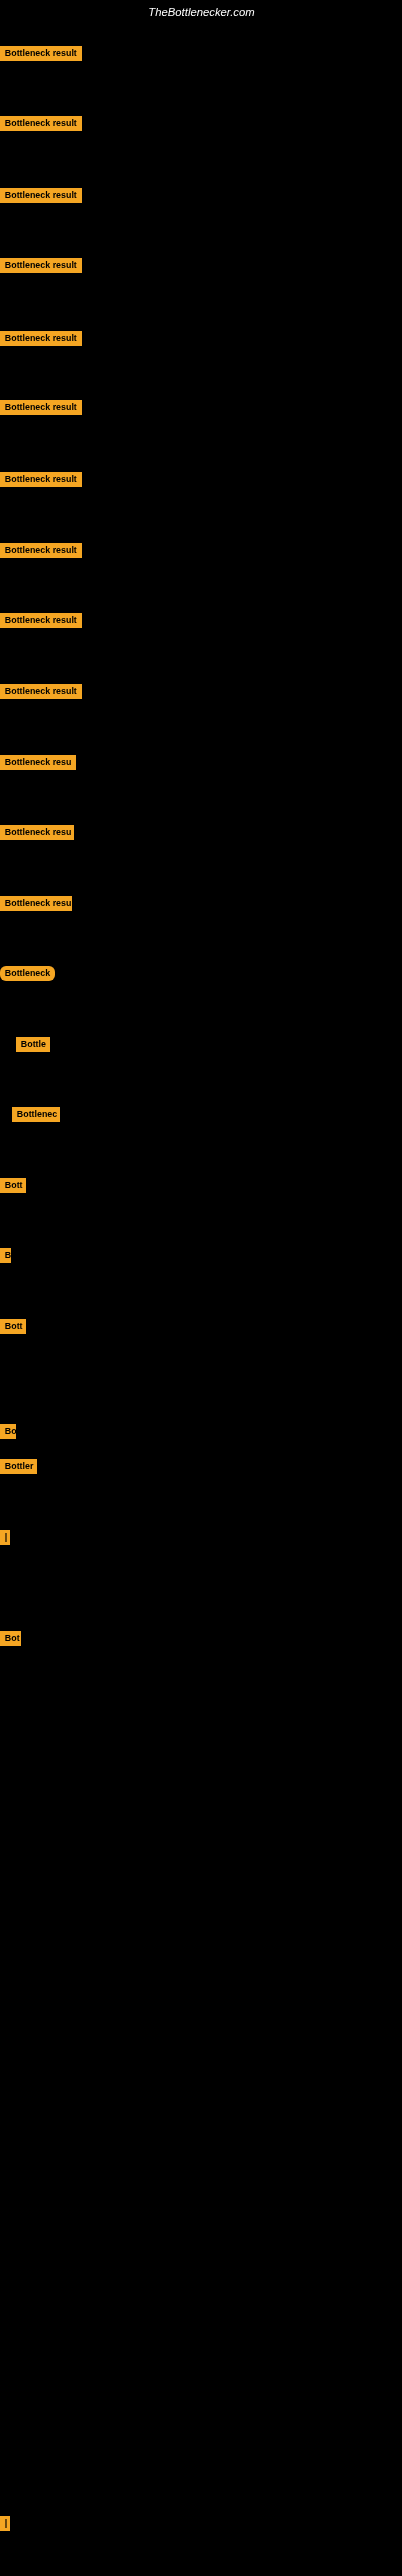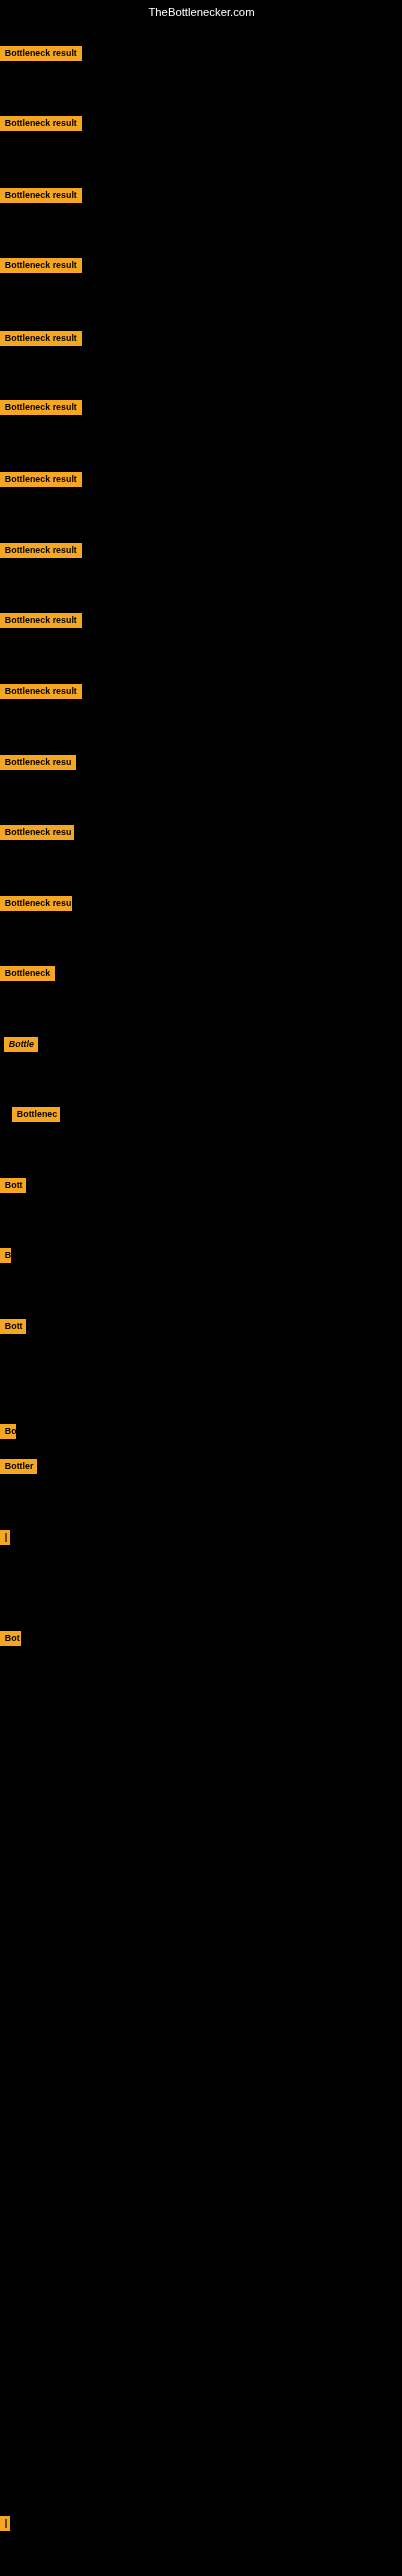--- a/index.html
+++ b/index.html
@@ -16,20 +16,21 @@
     }
     .site-title {
       text-align: center;
       color: #ffffff;
       font-size: 11.3px;
       padding: 6.4px 0;
       position: absolute;
       top: 0;
       left: 0;
       right: 0;
+      font-style: italic;
     }
     .bottleneck-badge {
       background-color: #f5a623;
       color: #000000;
       font-size: 8.9px;
       font-weight: bold;
       padding: 2.4px 4.8px;
       display: inline-block;
       white-space: nowrap;
       overflow: hidden;
@@ -51,22 +52,22 @@
     <div class="badge-container" style="top: 258px; left: 0px;"><span class="bottleneck-badge" style="max-width: 92px;">Bottleneck result</span></div>
     <div class="badge-container" style="top: 331px; left: 0px;"><span class="bottleneck-badge" style="max-width: 93px;">Bottleneck result</span></div>
     <div class="badge-container" style="top: 400px; left: 0px;"><span class="bottleneck-badge" style="max-width: 93px;">Bottleneck result</span></div>
     <div class="badge-container" style="top: 472px; left: 0px;"><span class="bottleneck-badge" style="max-width: 92px;">Bottleneck result</span></div>
     <div class="badge-container" style="top: 543px; left: 0px;"><span class="bottleneck-badge" style="max-width: 92px;">Bottleneck result</span></div>
     <div class="badge-container" style="top: 613px; left: 0px;"><span class="bottleneck-badge" style="max-width: 90px;">Bottleneck result</span></div>
     <div class="badge-container" style="top: 684px; left: 0px;"><span class="bottleneck-badge" style="max-width: 89px;">Bottleneck result</span></div>
     <div class="badge-container" style="top: 755px; left: 0px;"><span class="bottleneck-badge" style="max-width: 76px;">Bottleneck resu</span></div>
     <div class="badge-container" style="top: 825px; left: 0px;"><span class="bottleneck-badge" style="max-width: 74px;">Bottleneck resu</span></div>
     <div class="badge-container" style="top: 896px; left: 0px;"><span class="bottleneck-badge" style="max-width: 72px;">Bottleneck resu</span></div>
-    <div class="badge-container" style="top: 966px; left: 0px;"><span class="bottleneck-badge" style="max-width: 55px;">Bottleneck</span></div>
-    <div class="badge-container" style="top: 1037px; left: 4px; font-style: italic;"><span class="bottleneck-badge" style="max-width: 34px;">Bottle</span></div>
+    <div class="badge-container" style="top: 966px; left: 0px;"><span class="bottleneck-badge" style="max-width: 55px; border-radius: 6px;">Bottleneck</span></div>
+    <div class="badge-container" style="top: 1037px; left: 16px;"><span class="bottleneck-badge" style="max-width: 34px;">Bottle</span></div>
     <div class="badge-container" style="top: 1107px; left: 12px;"><span class="bottleneck-badge" style="max-width: 48px;">Bottlenec</span></div>
     <div class="badge-container" style="top: 1178px; left: 0px;"><span class="bottleneck-badge" style="max-width: 26px;">Bott</span></div>
     <div class="badge-container" style="top: 1248px; left: 0px;"><span class="bottleneck-badge" style="max-width: 11.3px;">B</span></div>
     <div class="badge-container" style="top: 1319px; left: 0px;"><span class="bottleneck-badge" style="max-width: 26px;">Bott</span></div>
     <div class="badge-container" style="top: 1389px; left: 0px;"><span class="bottleneck-badge" style="max-width: 16px; margin-top: 35px;">Bo</span></div>
     <div class="badge-container" style="top: 1459px; left: 0px;"><span class="bottleneck-badge" style="max-width: 37px;">Bottler</span></div>
     <div class="badge-container" style="top: 1530px; left: 0px;"><span class="bottleneck-badge" style="max-width: 6.4px;">|</span></div>
     <div class="badge-container" style="top: 1600px; left: 0px;"><span class="bottleneck-badge" style="max-width: 21px; margin-top: 31px;">Bot</span></div>
     <div class="badge-container" style="top: 2516px; left: 0px;"><span class="bottleneck-badge" style="max-width: 6.4px;">|</span></div>
   </div>

